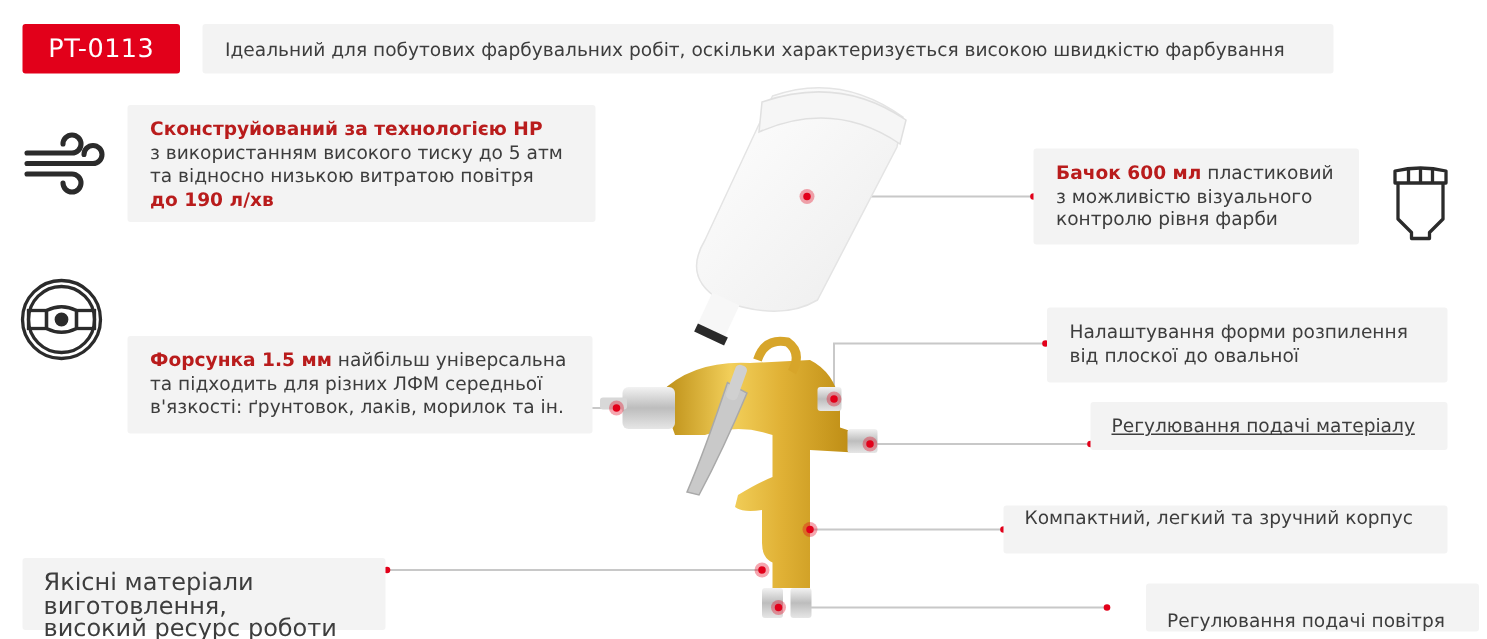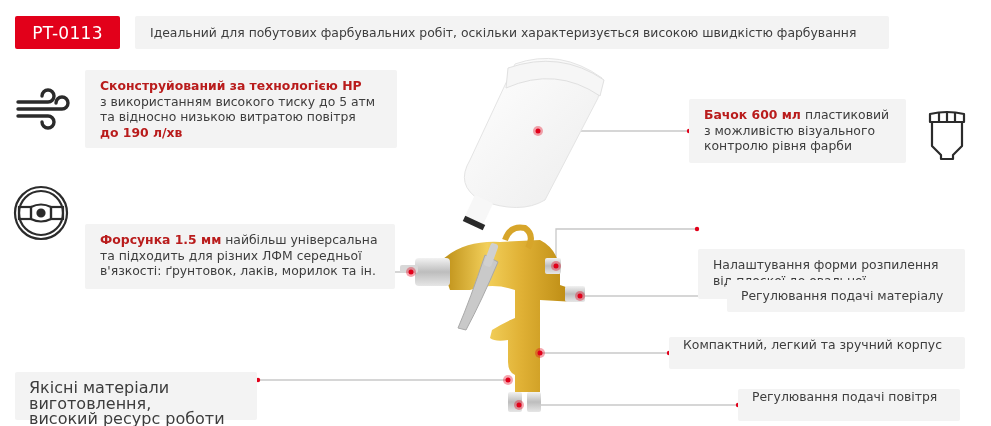--- a/index.html
+++ b/index.html
@@ -17,24 +17,24 @@
     font-size: 12.2px; line-height: 15.5px; color: #3d3d3d;
   }
   .box b { color: #b91c1c; font-weight: bold; }
   .tagline { left: 135px; top: 16px; width: 754px; height: 33px; display: flex; align-items: center; padding-left: 15px; font-size: 12.4px; }
 
   .b-hp { left: 85px; top: 70px; width: 312px; height: 78px; padding: 8px 0 0 15px; font-size: 12.4px; }
   .b-nozzle { left: 85px; top: 180px; width: 310px; height: 65px; padding: 8px 0 0 15px; font-size: 12.4px; margin-top: 44px; }
   .b-quality { left: 15px; top: 372px; width: 242px; height: 48px; padding: 8px 0 0 14px; font-size: 16px; }
 
   .b-tank { left: 689px; top: 99px; width: 217px; height: 64px; padding: 8px 0 0 15px; font-size: 12.4px; }
-  .b-spray { left: 698px; top: 205px; width: 267px; height: 50px; padding: 8px 0 0 15px; font-size: 12.4px; margin-top: 44px; }
-  .b-material { left: 727px; top: 280px; width: 238px; height: 32px; display:flex; align-items:center; padding-left: 14px; font-size: 12.4px; }
+  .b-spray { left: 698px; top: 205px; width: 267px; height: 50px; padding: 8px 0 0 15px; font-size: 12.4px; }
+  .b-material { left: 727px; top: 268px; width: 238px; height: 32px; display:flex; align-items:center; padding-left: 14px; font-size: 12.4px; text-decoration: underline; }
   .b-body { left: 669px; top: 337px; width: 296px; height: 32px; display:flex; padding-left: 14px; font-size: 12.4px; }
-  .b-air { left: 738px; top: 389px; width: 222px; height: 32px; display:flex; align-items:flex-start; padding-left: 14px; font-size: 12.4px; }
+  .b-air { left: 764px; top: 389px; width: 222px; height: 32px; display:flex; align-items:flex-end; padding-left: 14px; font-size: 12.4px; }
 
   .icon { position: absolute; }
   svg { display: block; }
   .lines { position: absolute; left: 0; top: 0; }
 </style>
 </head>
 <body>
 
 <div class="badge">PT-0113</div>
 <div class="box tagline">

